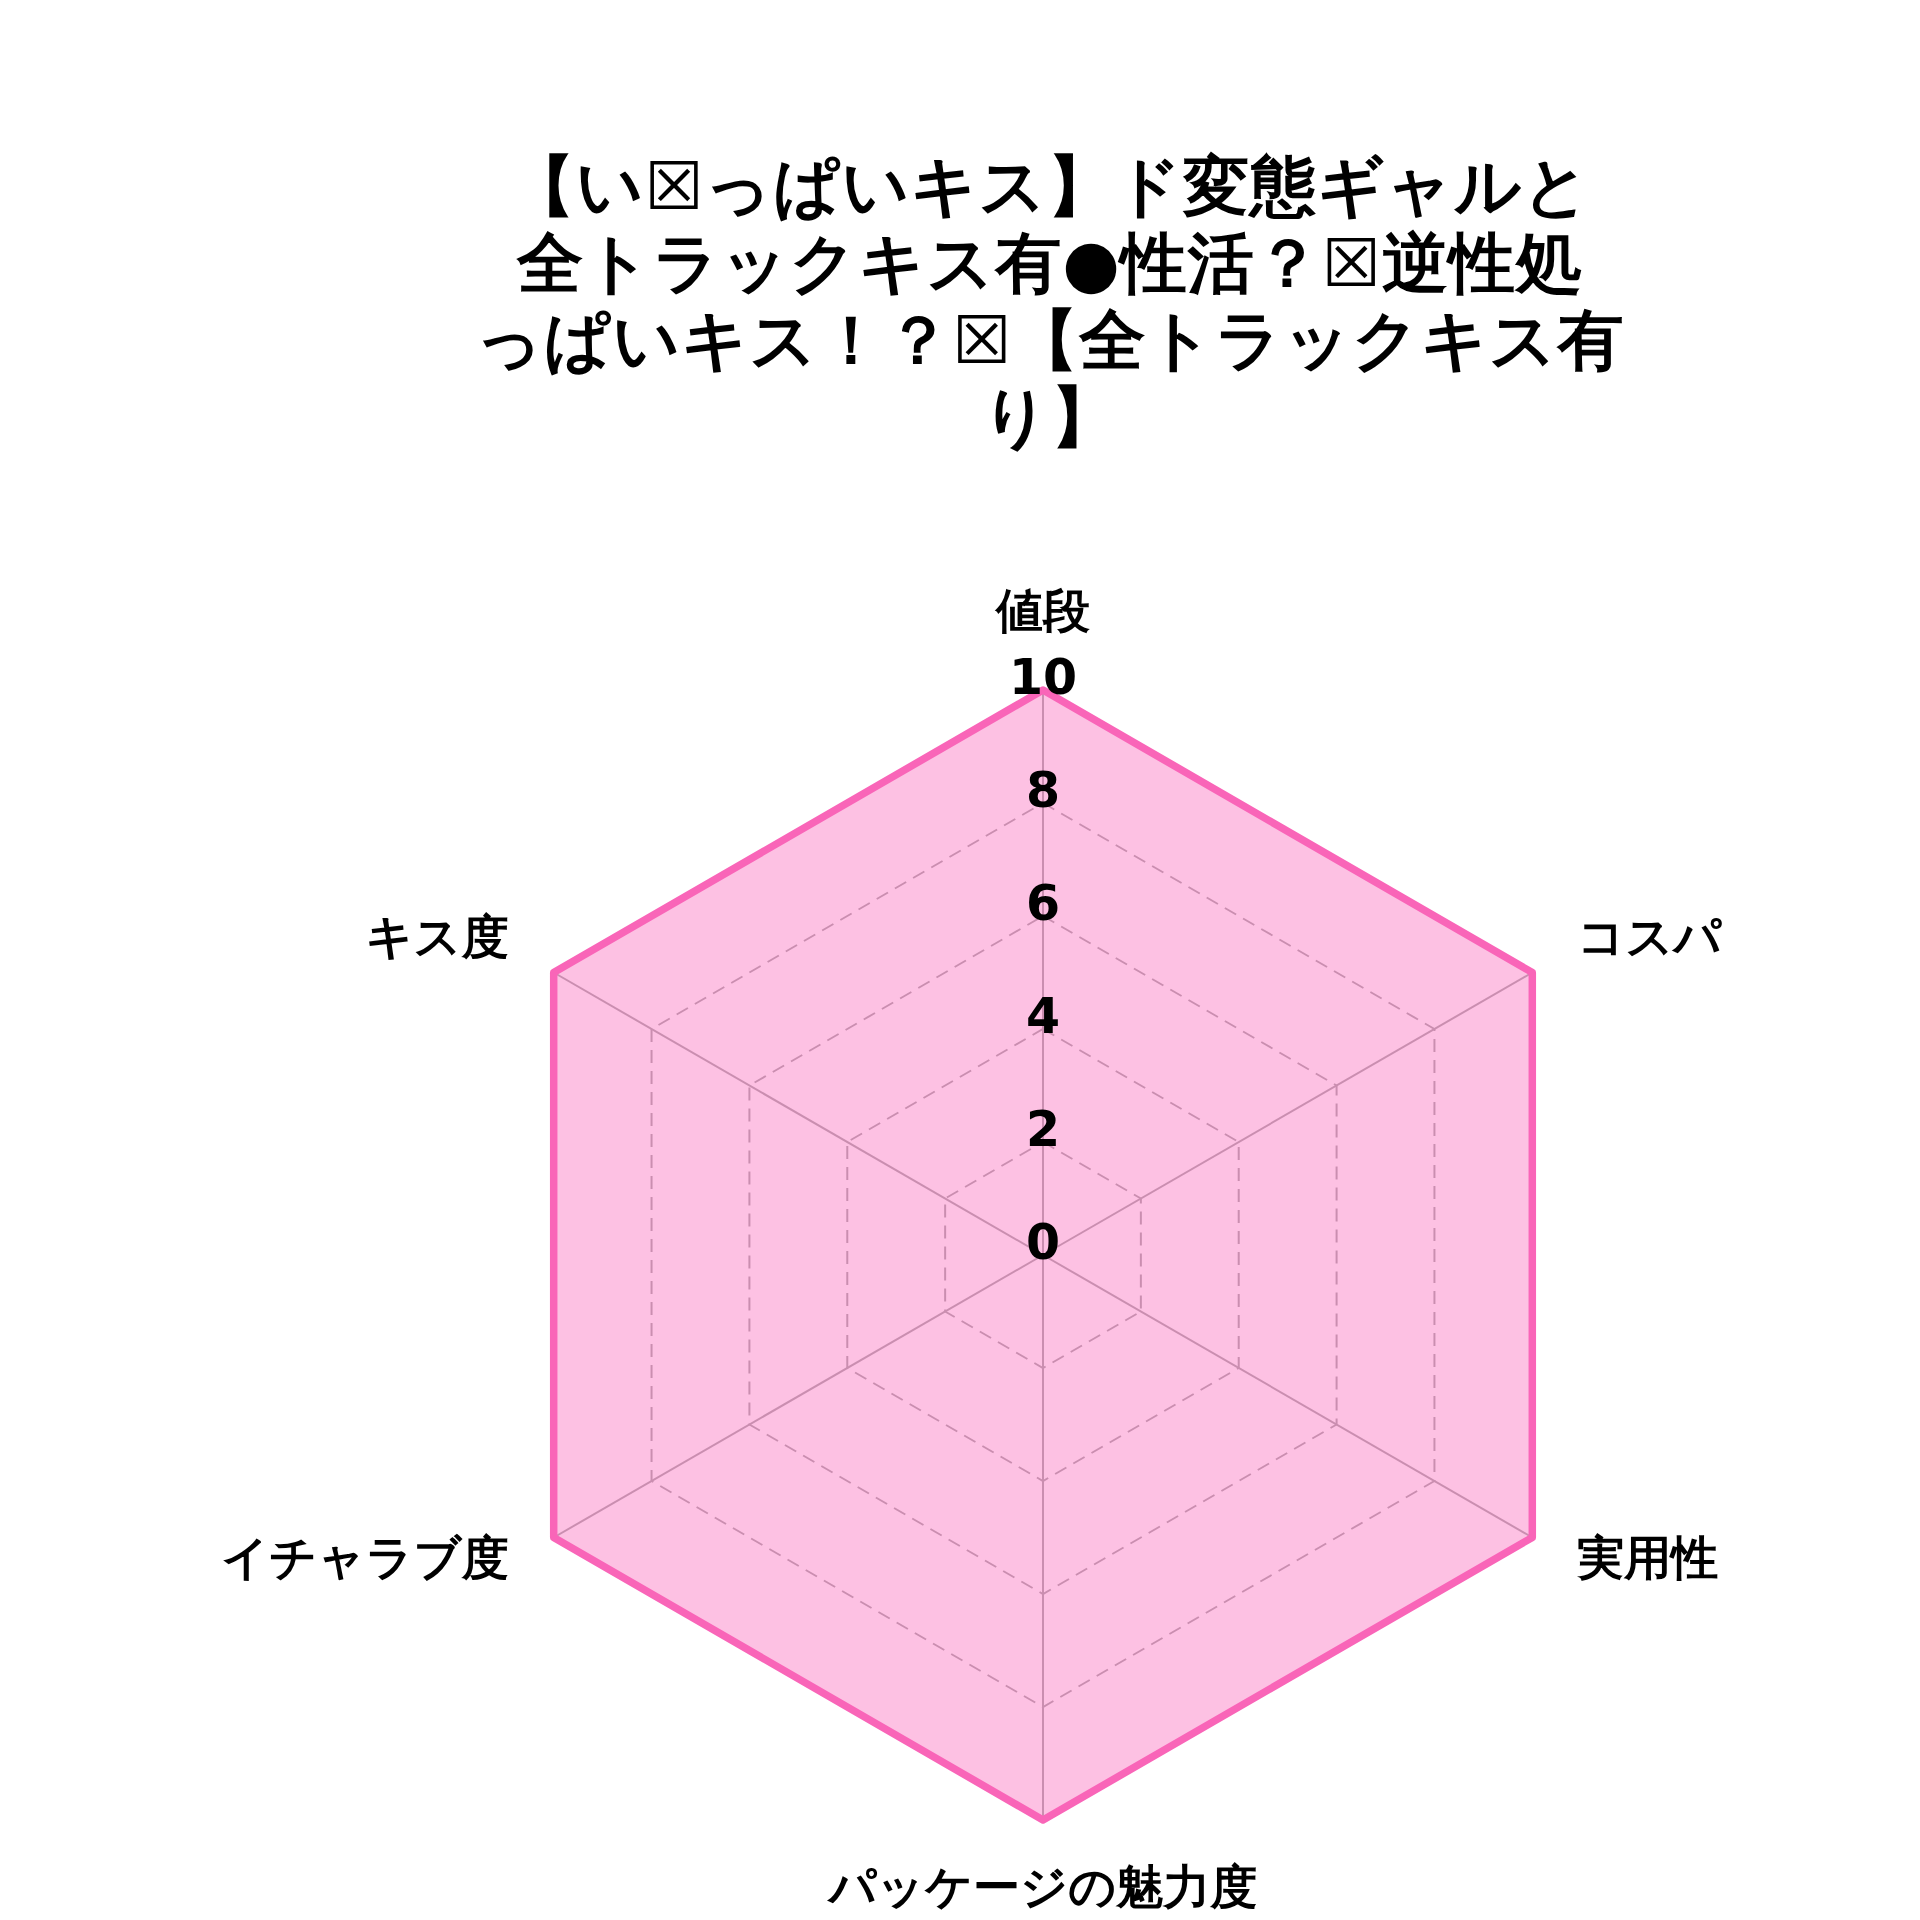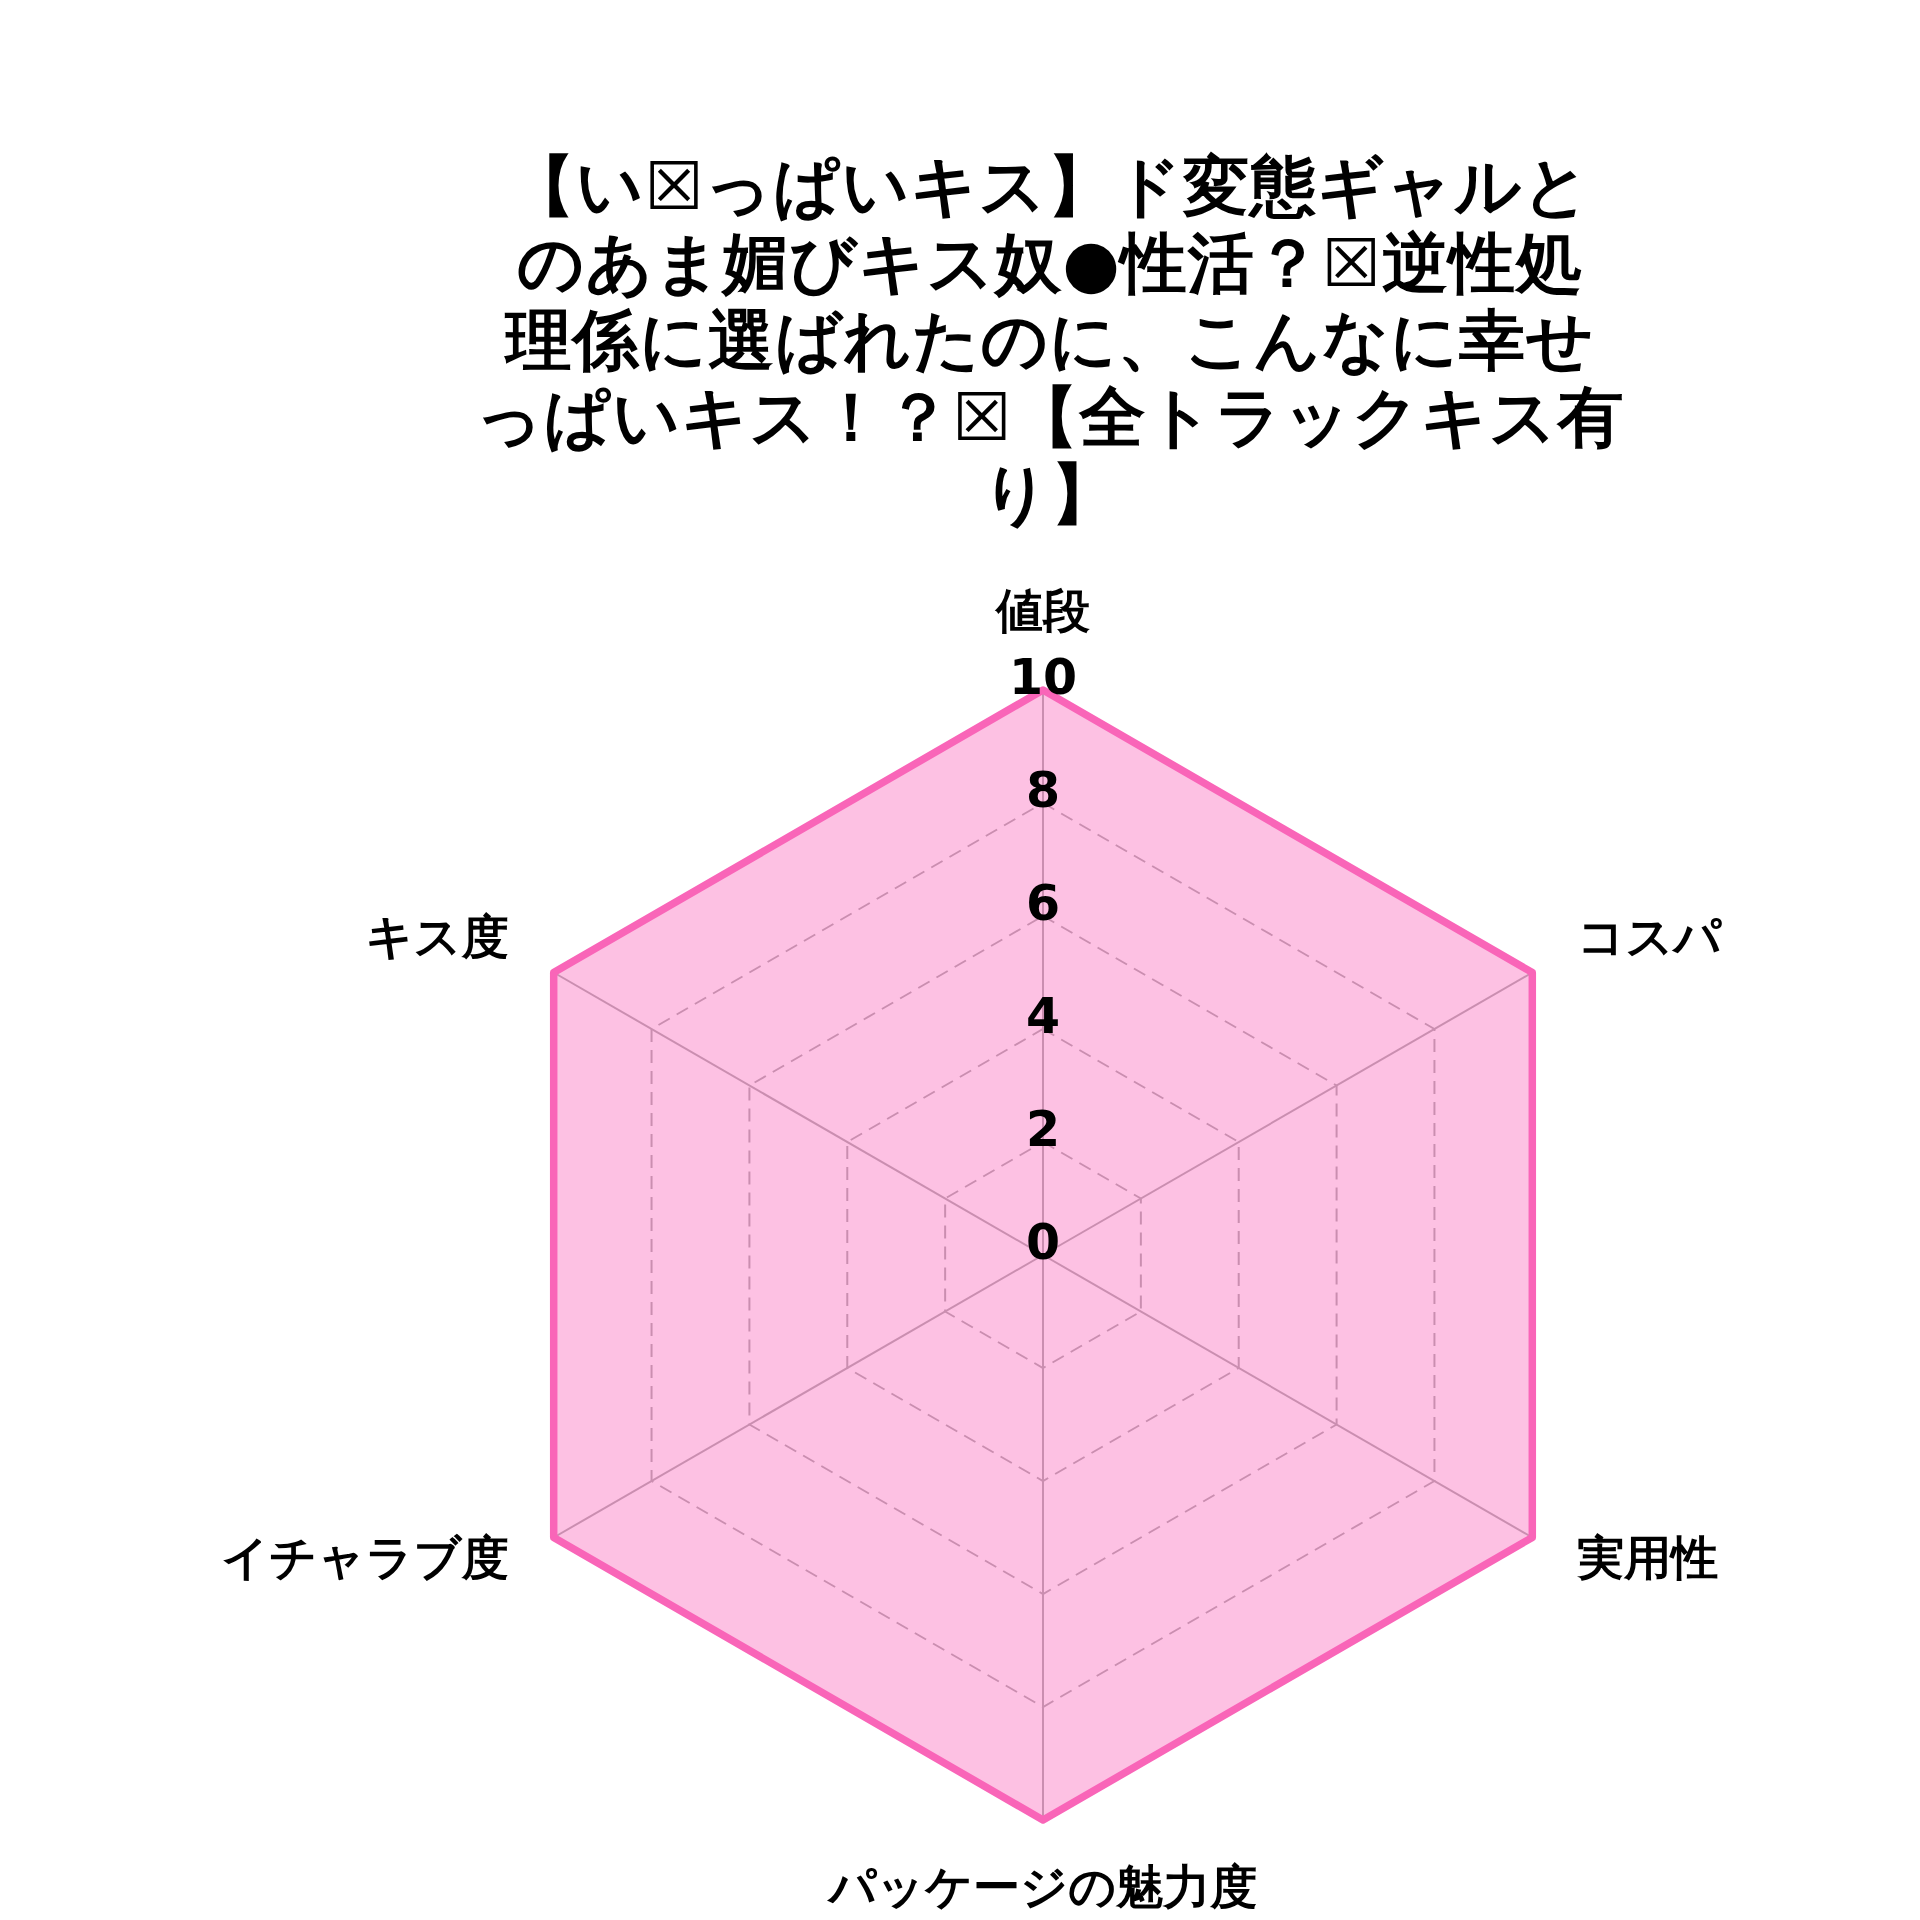--- a/index.html
+++ b/index.html
@@ -49,22 +49,21 @@
     fill: #000000;
   }
 </style>
 </head>
 <body>
 
 <div class="stage">
 
   <div class="chart-title">
     <div class="line">【い☒っぱいキス】ド変態ギャルと</div>
-    <div class="line">のあま媚びキス奴●性活？☒逆性処</div>
-    <div class="line">理係に選ばれたのに、こんなに幸せ</div>
+    <div class="line">全トラックキス有●性活？☒逆性処</div>
     <div class="line">っぱいキス！？☒【全トラックキス有</div>
     <div class="line">り】</div>
   </div>
 
   <svg class="radar" width="1920" height="1920" viewBox="0 0 1920 1920" xmlns="http://www.w3.org/2000/svg">
     <g id="grid-layer">
         <polygon points="1043,1142 1140.8608706276416,1198.5 1140.8608706276416,1311.5 1043,1368 945.1391293723584,1311.5 945.1391293723584,1198.5" fill="none" stroke="#ababab" stroke-width="2" stroke-dasharray="13 8"></polygon>
         <polygon points="1043,1029 1238.7217412552832,1142 1238.7217412552832,1368 1043,1481 847.2782587447169,1368 847.2782587447168,1142" fill="none" stroke="#ababab" stroke-width="2" stroke-dasharray="13 8"></polygon>
         <polygon points="1043,916 1336.5826118829248,1085.5 1336.5826118829248,1424.5 1043,1594 749.4173881170755,1424.5000000000002 749.4173881170752,1085.5" fill="none" stroke="#ababab" stroke-width="2" stroke-dasharray="13 8"></polygon>
         <polygon points="1043,803 1434.4434825105664,1029 1434.4434825105664,1481 1043,1707 651.5565174894339,1481.0000000000002 651.5565174894338,1029" fill="none" stroke="#ababab" stroke-width="2" stroke-dasharray="13 8"></polygon>

